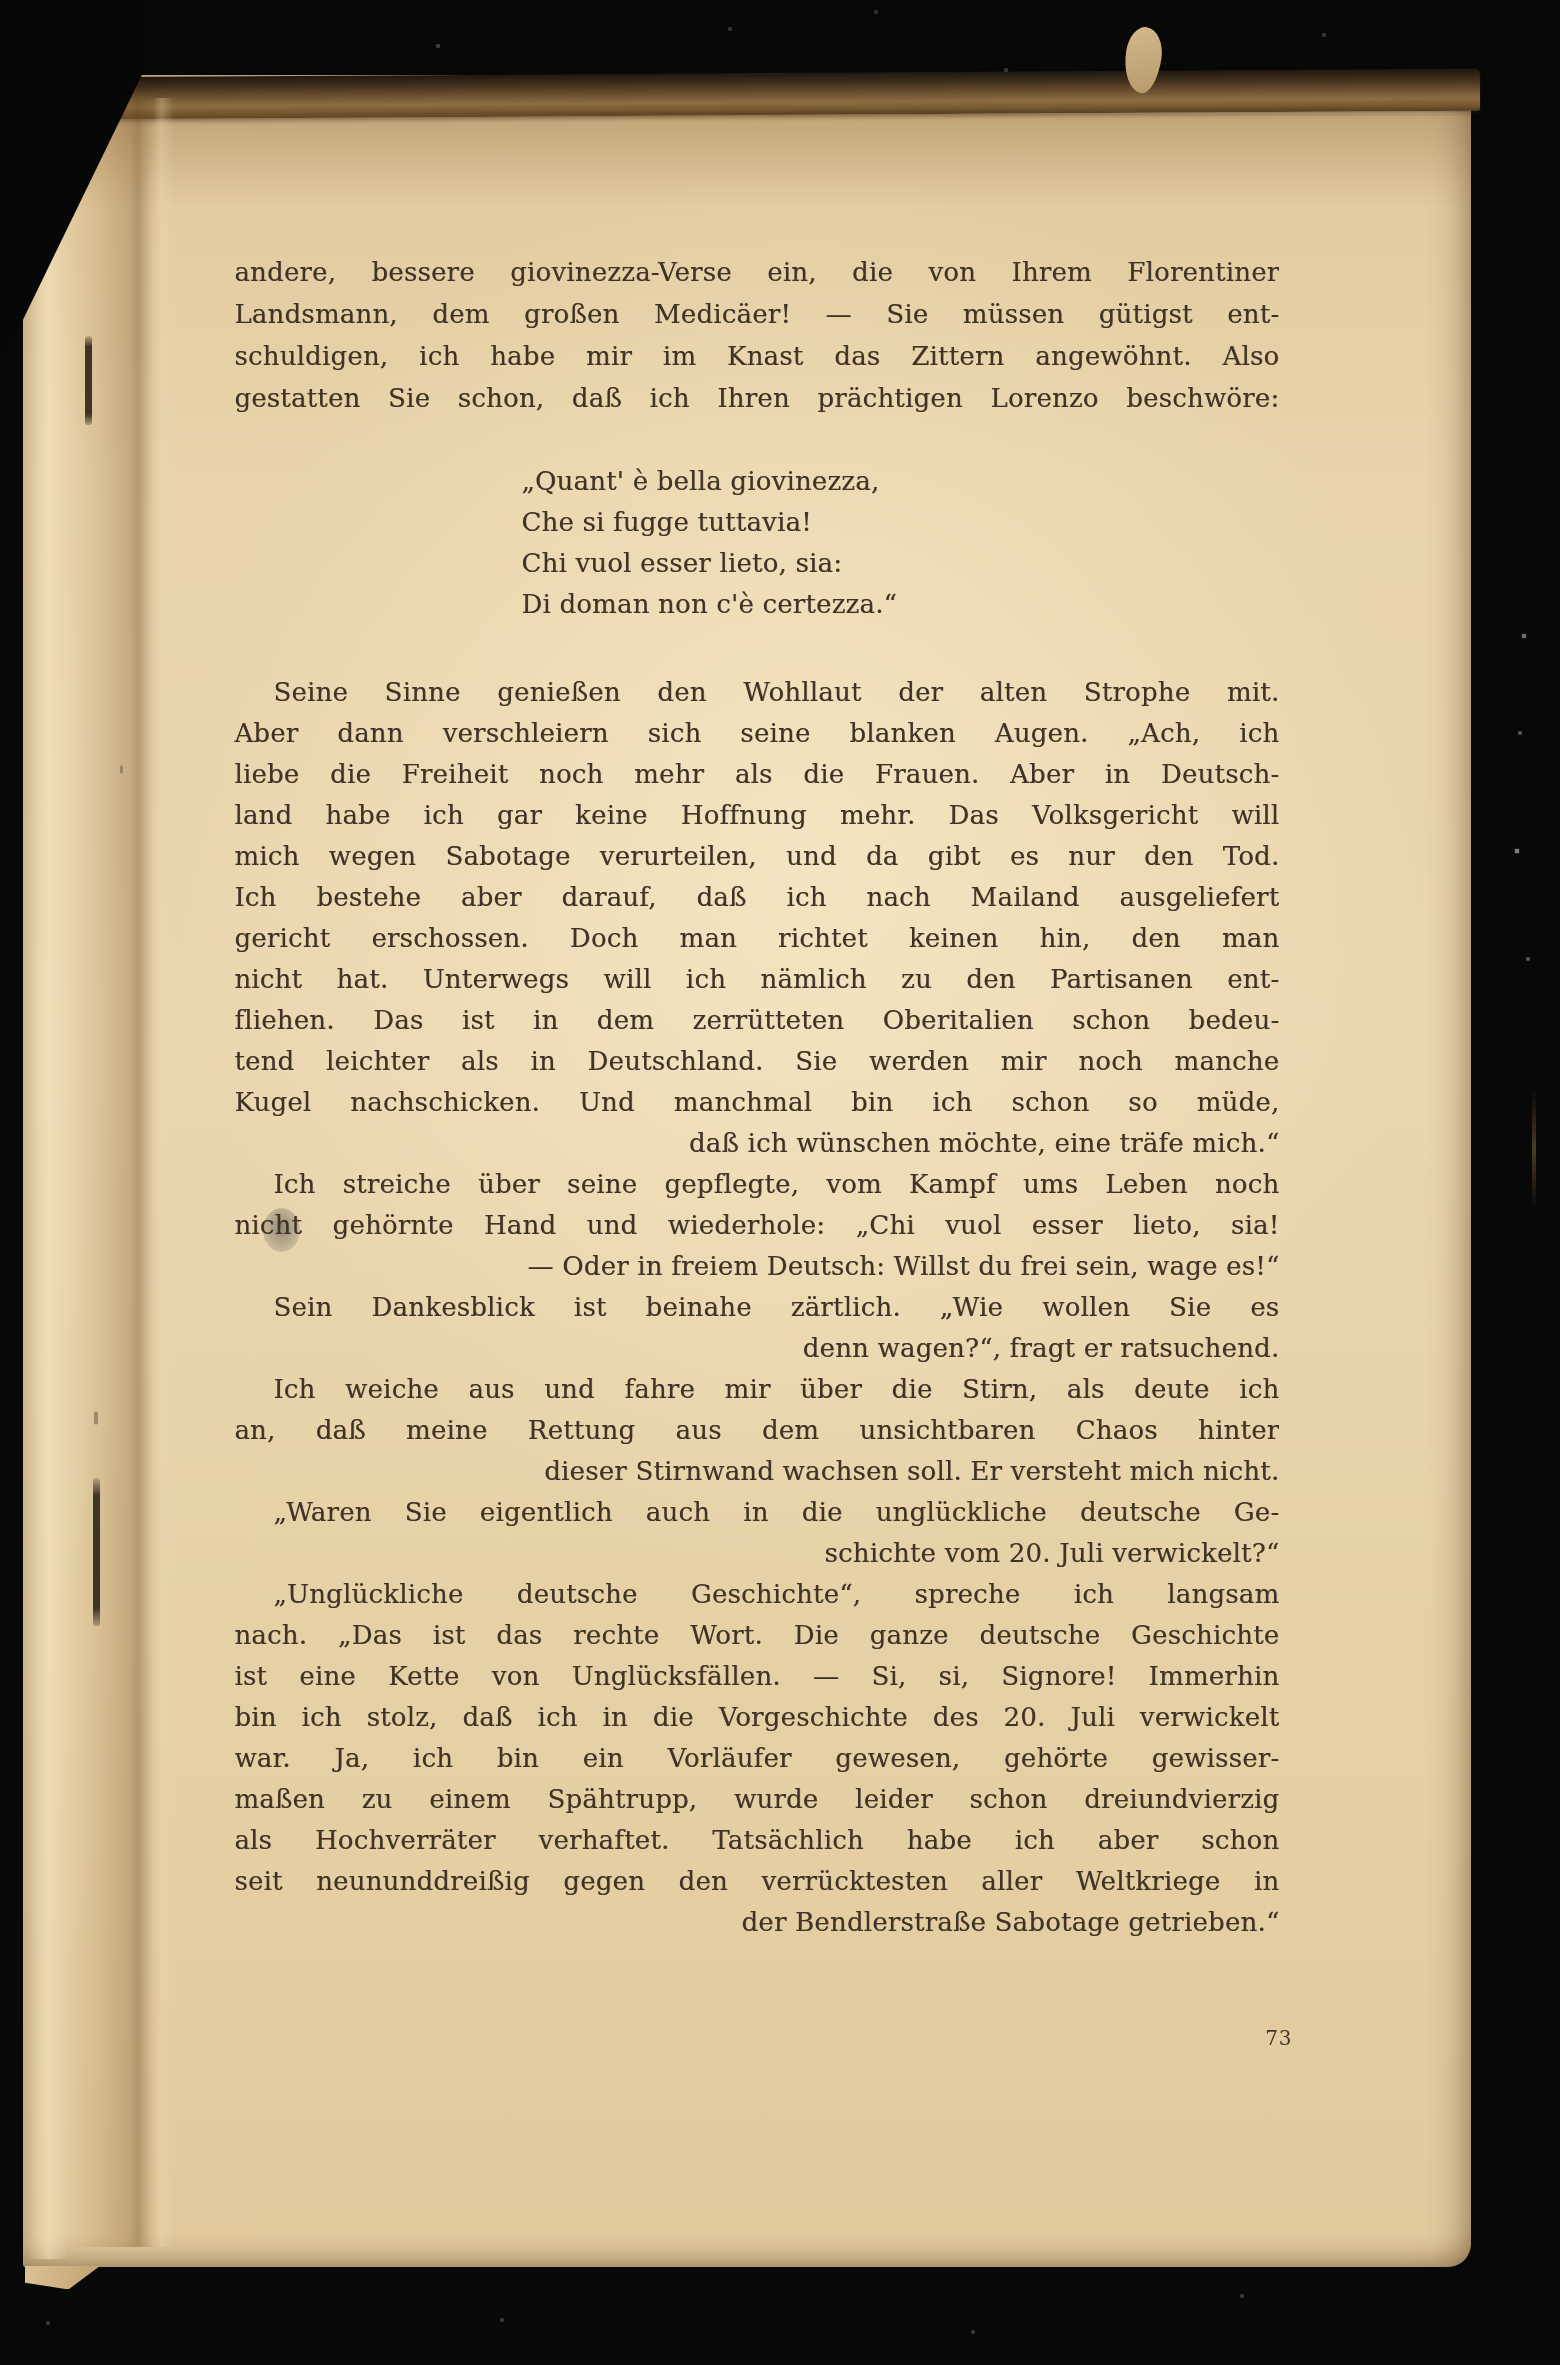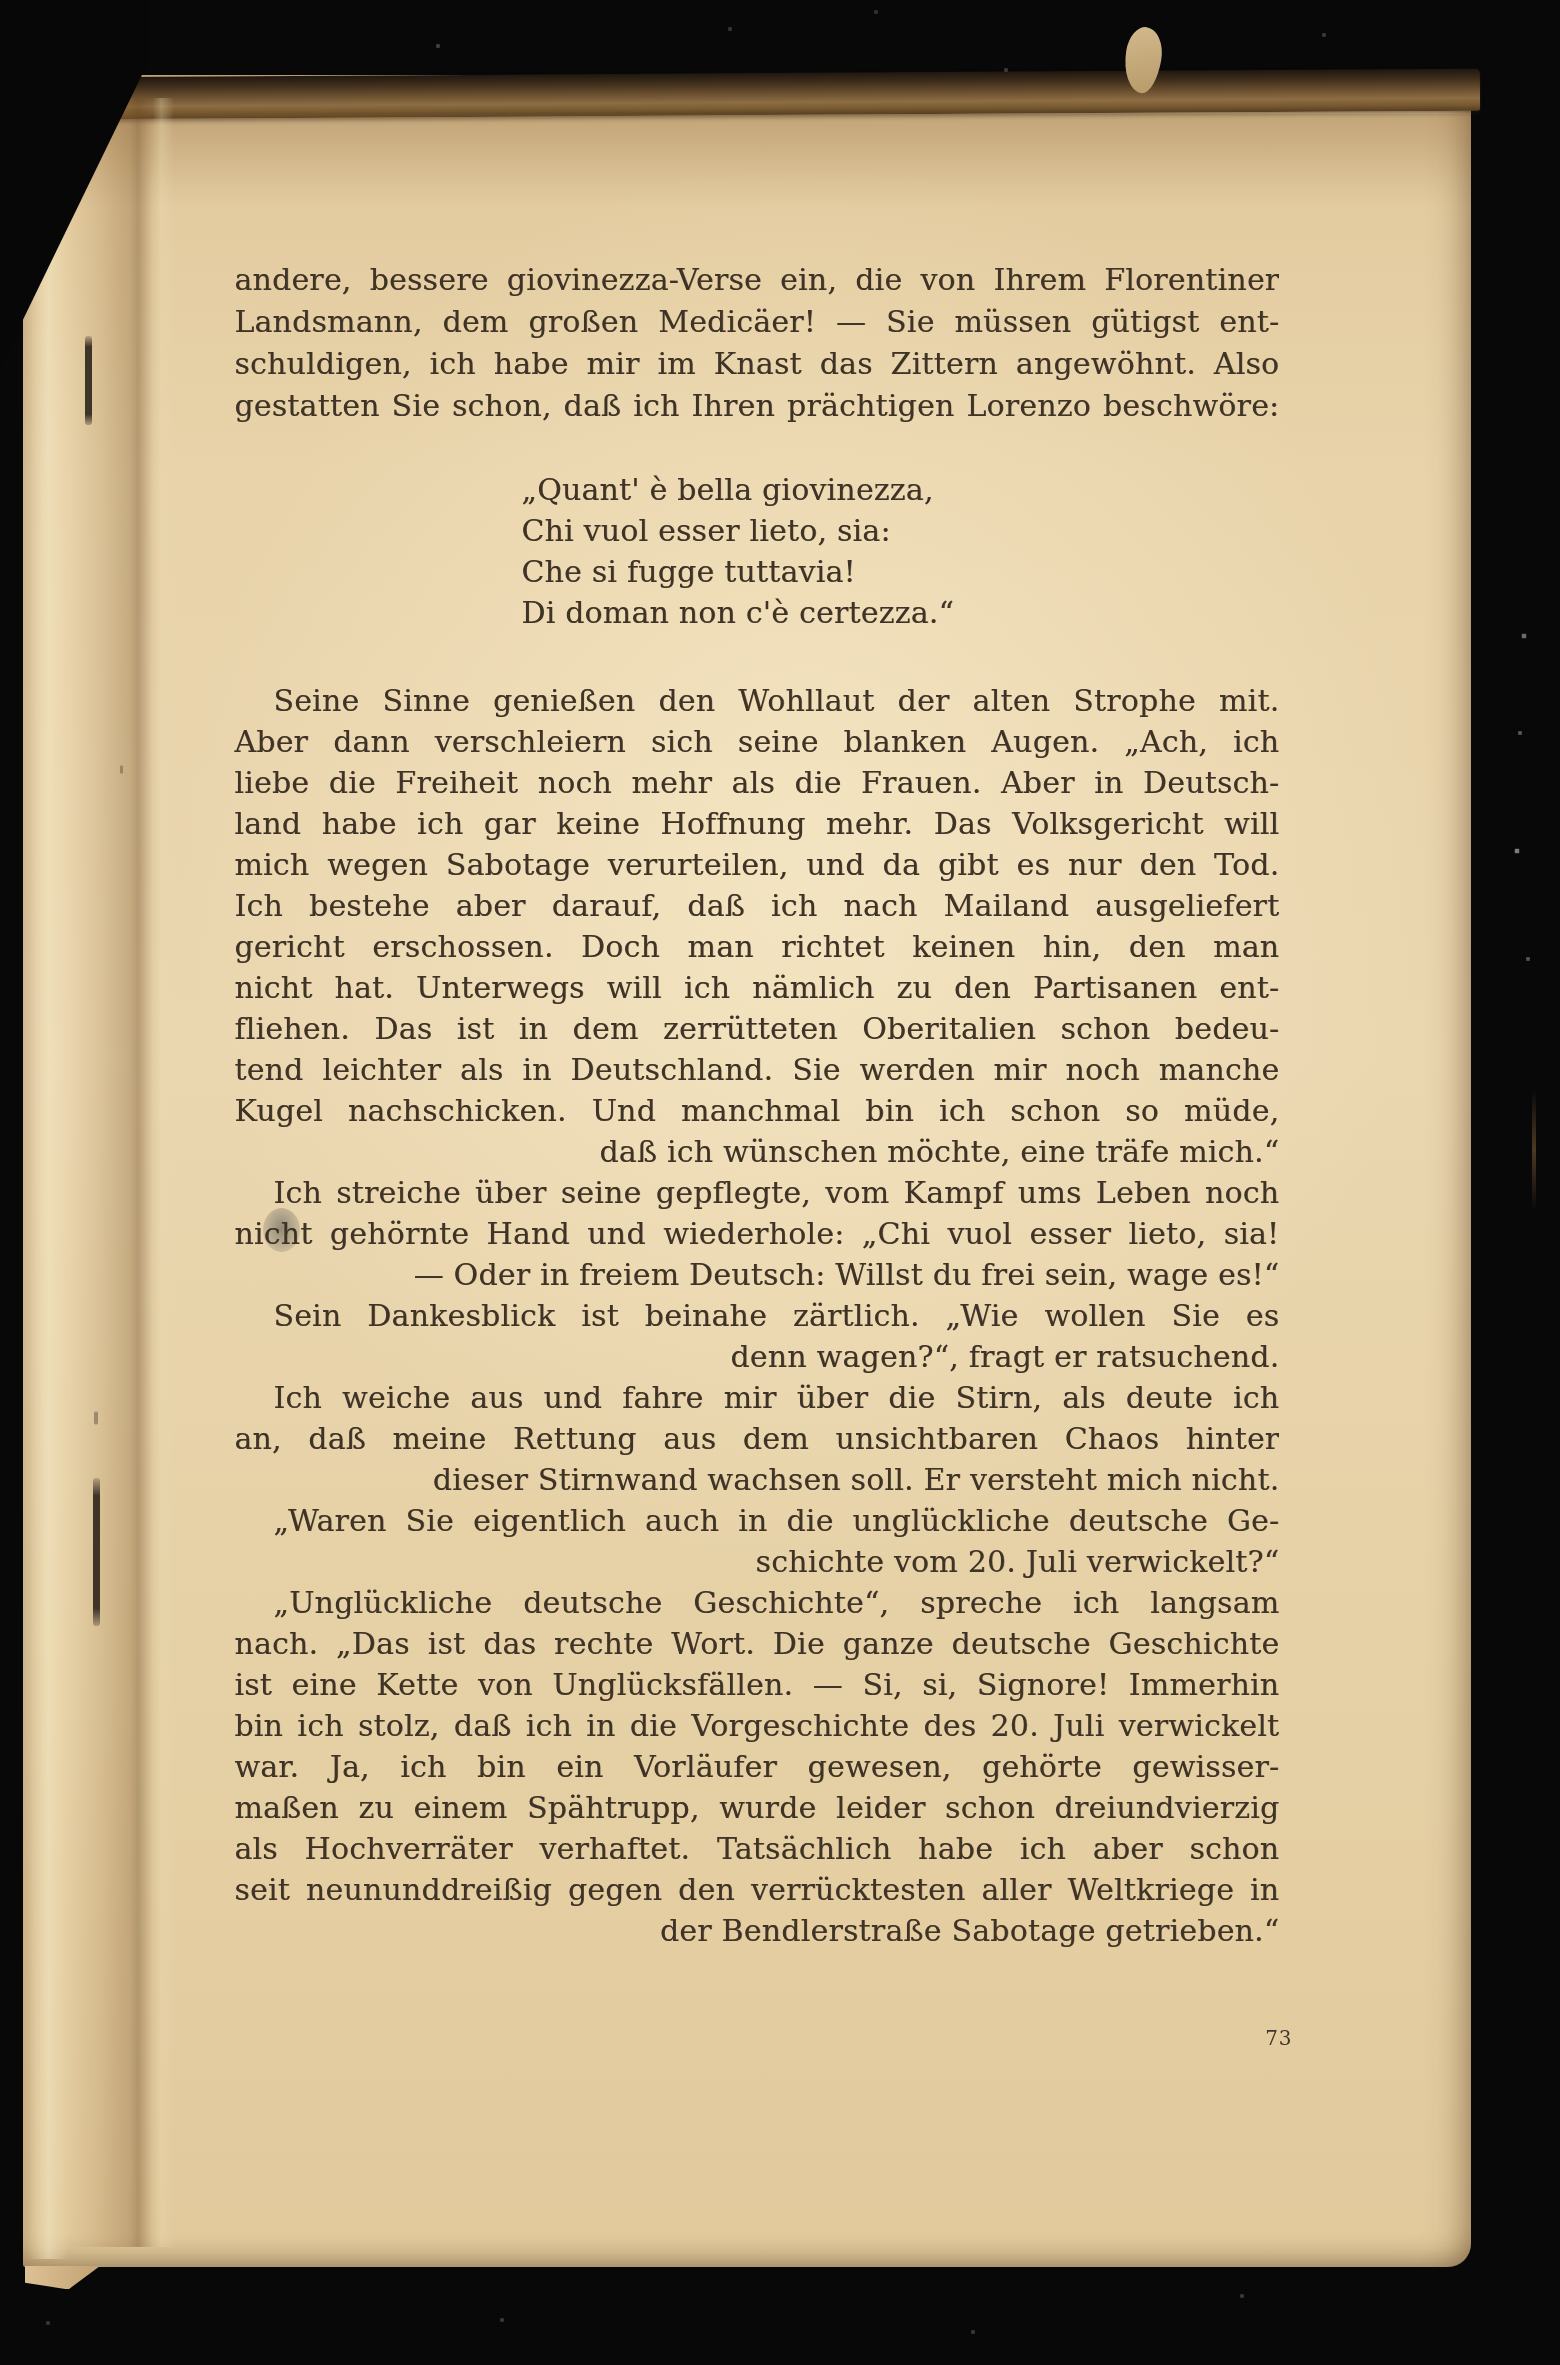--- a/index.html
+++ b/index.html
@@ -32,22 +32,22 @@
   .edge-hi{position:absolute;left:4.7px;top:31px;bottom:7.8px;width:41px;
     background:linear-gradient(90deg,rgba(246,232,196,0),rgba(248,236,200,.5) 50%,rgba(246,232,196,0));}
   .gutter{
     position:absolute;left:45px;top:23.4px;bottom:20px;width:106px;
     background:linear-gradient(90deg,
       rgba(150,108,58,0) 0%,rgba(150,108,58,.18) 30%,rgba(132,92,46,.34) 58%,
       rgba(110,75,35,.42) 66%,rgba(160,120,70,.10) 80%,rgba(234,216,176,.35) 88%,rgba(150,108,58,0) 100%);
   }
   
   .textblock{
-    position:absolute;left:211px;top:184px;width:1045px;
-    color:#3e3326;font-size:30px;letter-spacing:0.2px;
+    position:absolute;left:211px;top:176px;width:1045px;
+    color:#3e3326;font-size:26px;letter-spacing:0.2px;
     text-shadow:0.4px 0.3px 0.6px rgba(55,40,24,.45);
   }
   .line{height:41px;line-height:41px;overflow:hidden;}
   .p1 .line{height:42px;line-height:42px;}
   .jl{text-align:justify;text-align-last:justify;}
   .ll{text-align:right;white-space:nowrap;}
   .ind{padding-left:39px;}
   .poem{margin-top:42px;margin-bottom:47px;padding-left:287px;}
   .poem .line{white-space:nowrap;}
   .pagenum{
@@ -110,22 +110,22 @@
 
       <div class="para p1">
         <div class="line jl">andere, bessere giovinezza-Verse ein, die von Ihrem Florentiner</div>
         <div class="line jl">Landsmann, dem großen Medicäer! — Sie müssen gütigst ent-</div>
         <div class="line jl">schuldigen, ich habe mir im Knast das Zittern angewöhnt. Also</div>
         <div class="line jl">gestatten Sie schon, daß ich Ihren prächtigen Lorenzo beschwöre:</div>
       </div>
 
       <div class="poem">
         <div class="line">„Quant' è bella giovinezza,</div>
+        <div class="line">Che si fugge tuttavia!</div>
         <div class="line">Chi vuol esser lieto, sia:</div>
-        <div class="line">Che si fugge tuttavia!</div>
         <div class="line">Di doman non c'è certezza.“</div>
       </div>
 
       <div class="para">
         <div class="line jl ind">Seine Sinne genießen den Wohllaut der alten Strophe mit.</div>
         <div class="line jl">Aber dann verschleiern sich seine blanken Augen. „Ach, ich</div>
         <div class="line jl">liebe die Freiheit noch mehr als die Frauen. Aber in Deutsch-</div>
         <div class="line jl">land habe ich gar keine Hoffnung mehr. Das Volksgericht will</div>
         <div class="line jl">mich wegen Sabotage verurteilen, und da gibt es nur den Tod.</div>
         <div class="line jl">Ich bestehe aber darauf, daß ich nach Mailand ausgeliefert</div>

